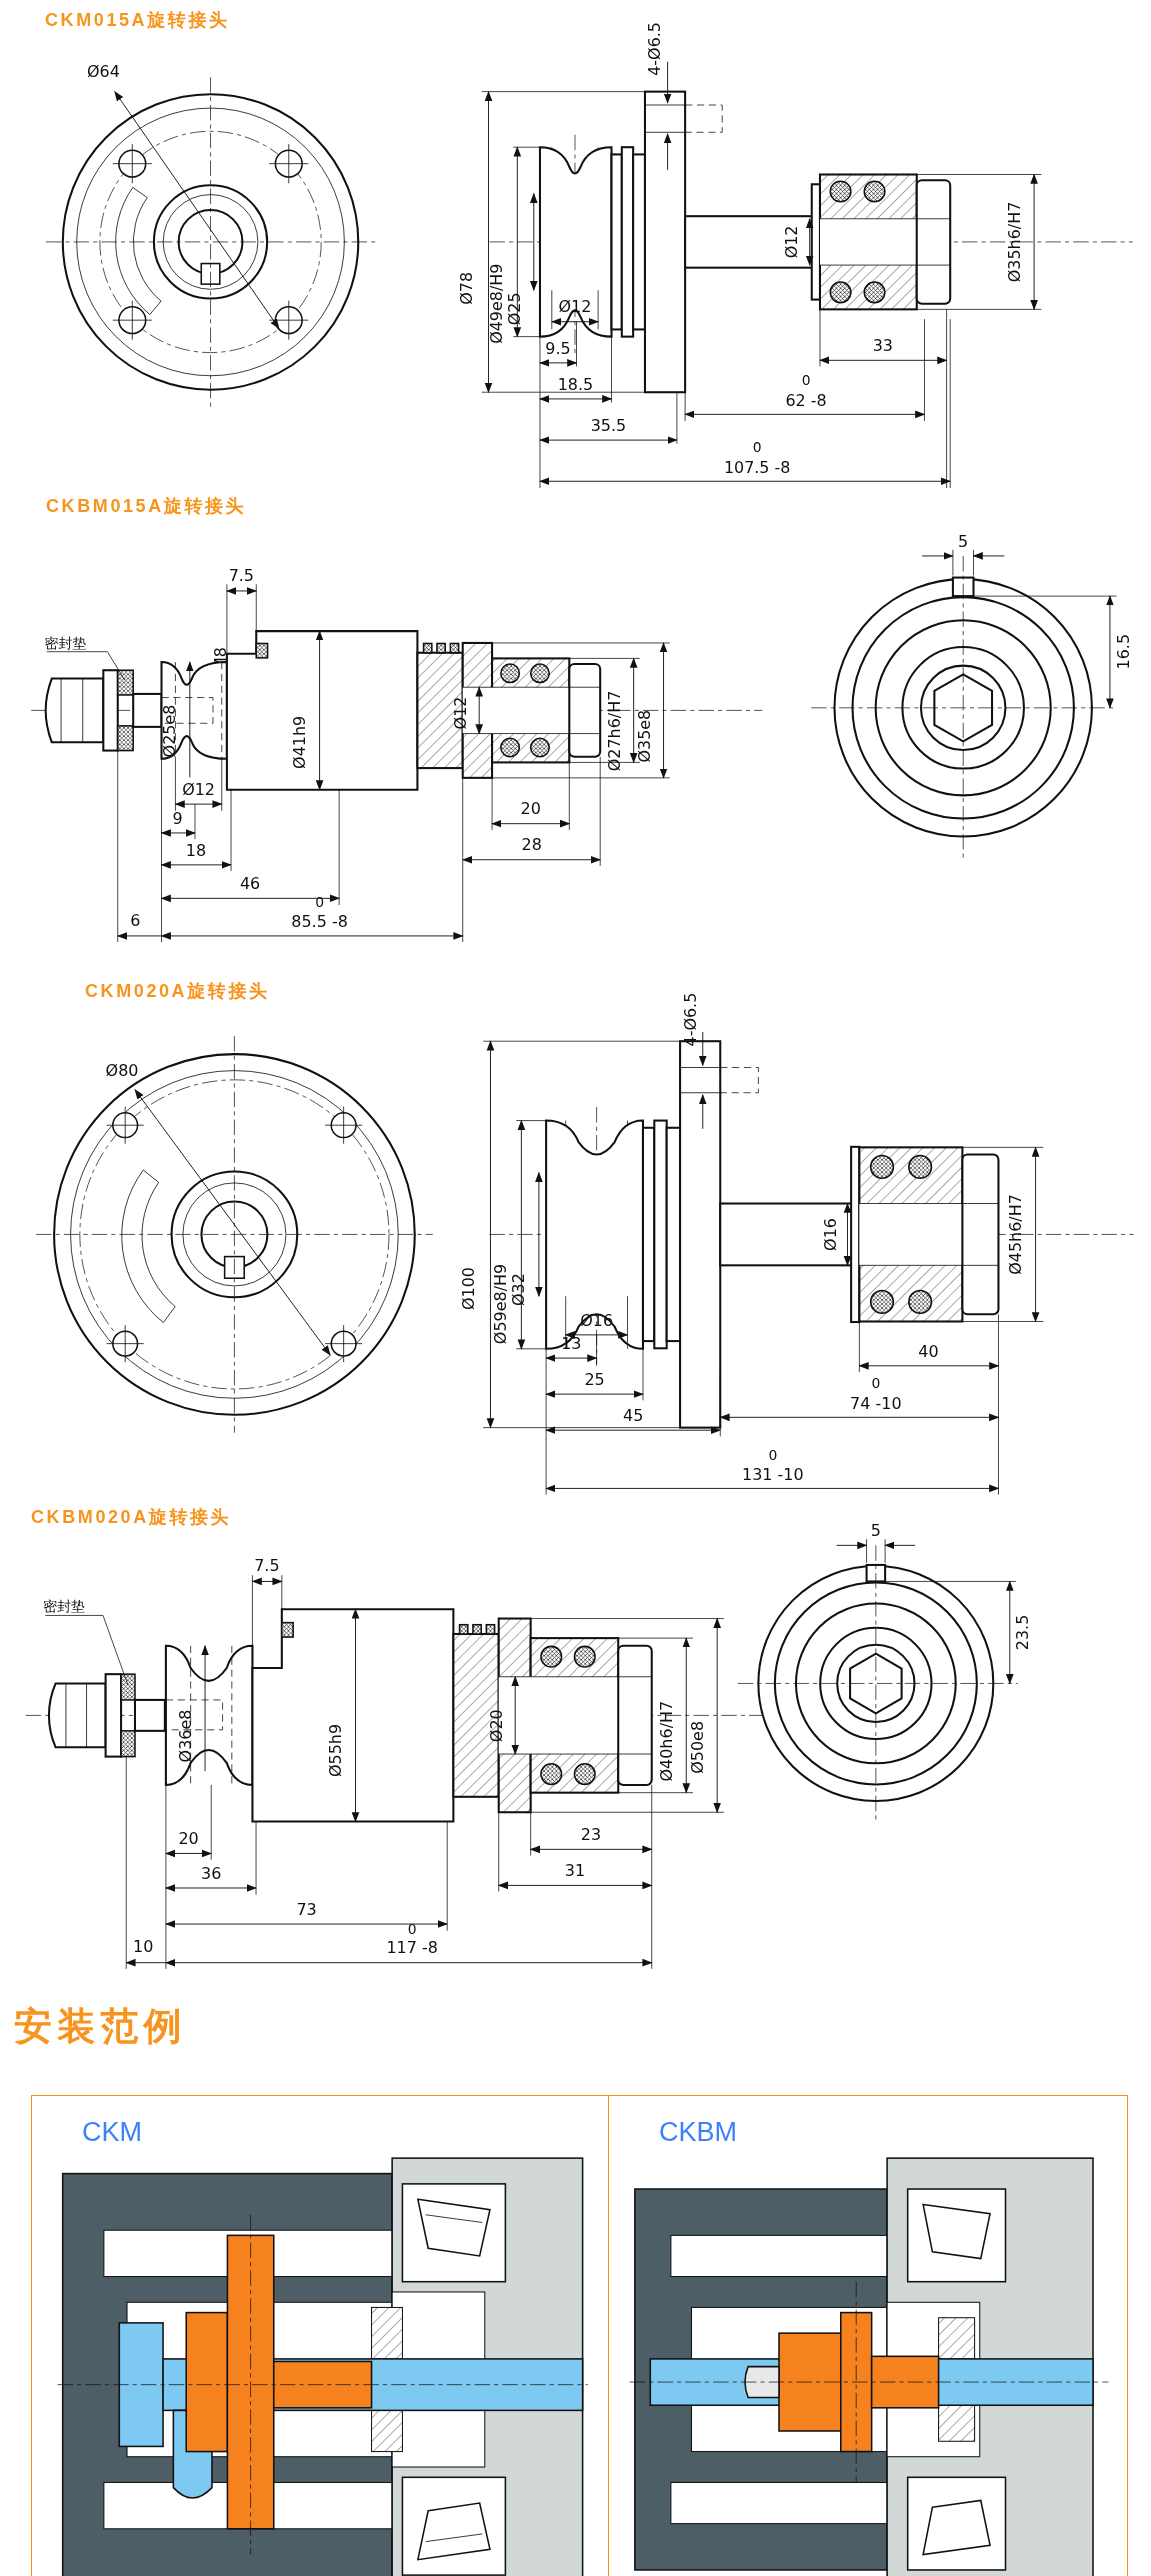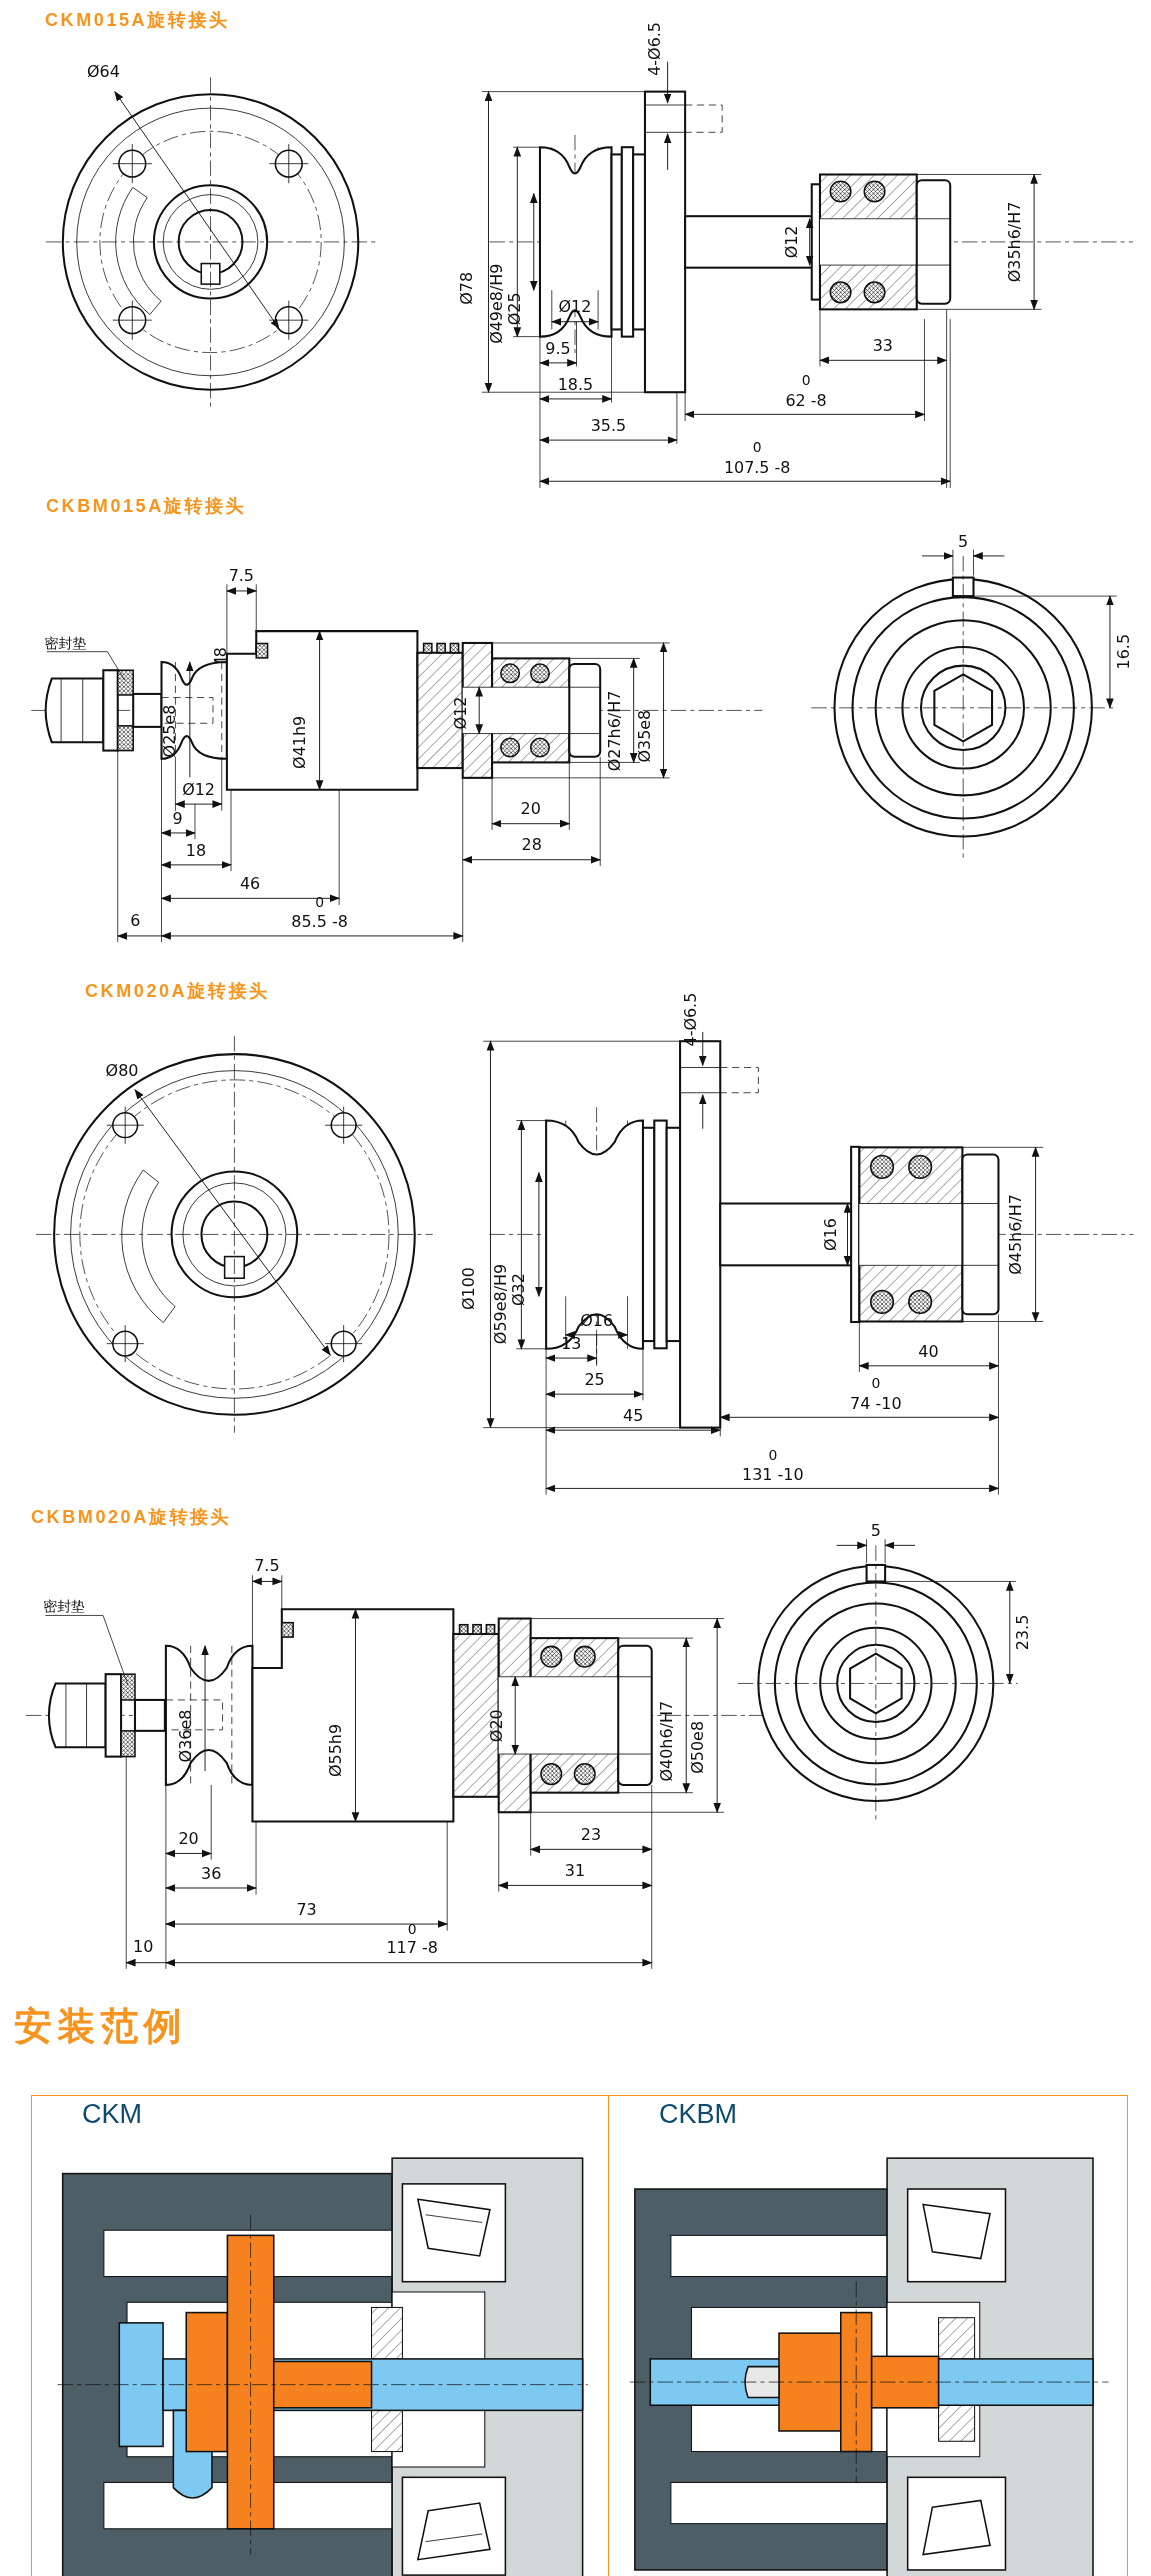--- a/index.html
+++ b/index.html
@@ -16,21 +16,21 @@
   .ext{stroke:#111;stroke-width:1.5;fill:none;}
   .dim{stroke:#111;stroke-width:1.8;fill:none;}
   .cl{stroke:#111;stroke-width:1.4;stroke-dasharray:30 8 8 8;fill:none;}
   .hid{stroke:#111;stroke-width:1.5;stroke-dasharray:14 9;fill:none;}
   .dtxt{font:31px "DejaVu Sans",sans-serif;fill:#111;}
   .stxt{font:27px "DejaVu Sans",sans-serif;fill:#111;}
   .oring{fill:url(#xhat);stroke:#111;stroke-width:3;}
   .panel{position:absolute;border:1.5px solid #F7941E;display:flex;background:#fff;}
   .panel-half{position:relative;height:100%;}
   .panel-half.first{border-right:1.5px solid #F7941E;}
-  .panel-label{position:absolute;top:3px;left:50px;font-size:27px;color:#0c4a6e;
+  .panel-label{position:absolute;top:21px;left:50px;font-size:27px;color:#3b82f6;
                font-family:"Liberation Sans",sans-serif;}
   .psvg{position:absolute;top:57px;left:10.3px;}
 </style>
 </head>
 <body>
 
 <div id="page">
 
   <svg width="0" height="0">
     <defs>

